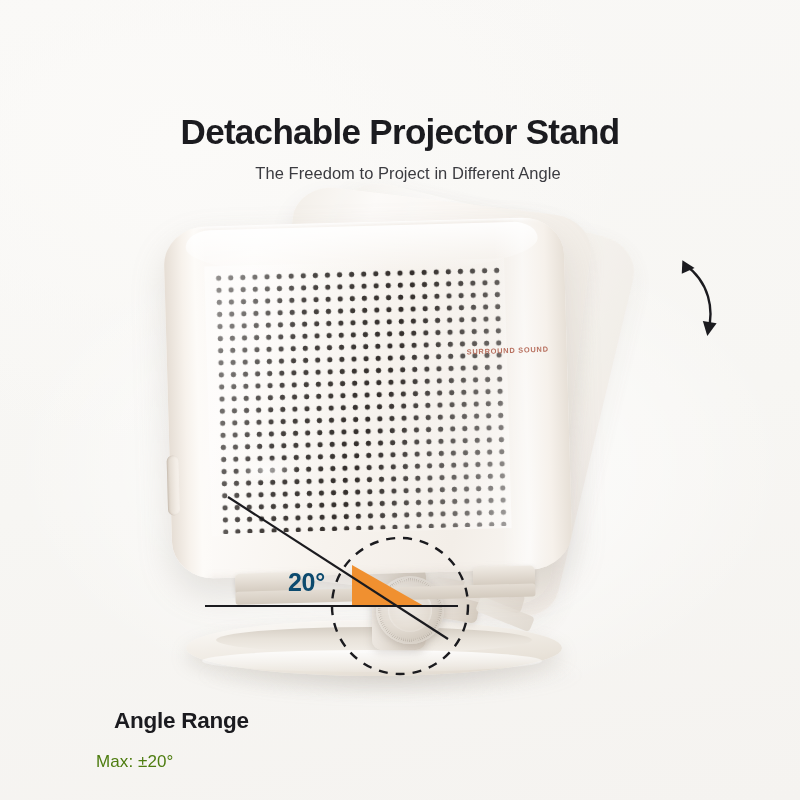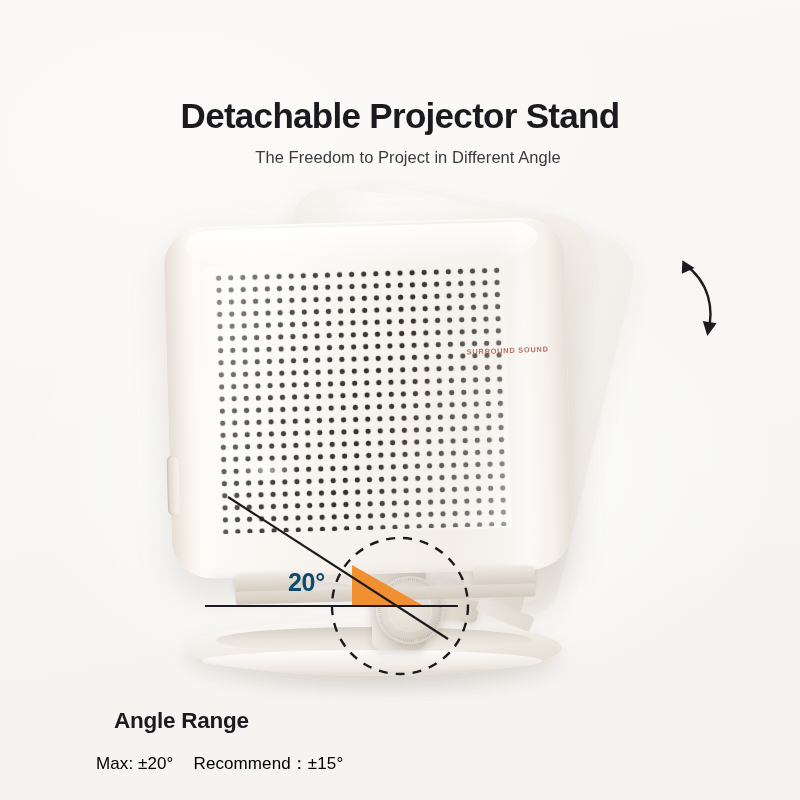--- a/index.html
+++ b/index.html
@@ -33,21 +33,21 @@
     height: 70px;
     background: radial-gradient(ellipse 50% 50% at 50% 50%, rgba(150,142,132,0.16) 0%, rgba(150,142,132,0.05) 55%, rgba(150,142,132,0) 78%);
     filter: blur(5px);
   }
 
   
   .header {
     position: absolute;
     left: 0;
     right: 0;
-    top: 96px;
+    top: 112px;
     text-align: center;
   }
   .title {
     font-size: 35px;
     font-weight: 700;
     letter-spacing: -0.7px;
     color: #1b1b1f;
     line-height: 1.12;
     margin: 0;
     font-family: "Liberation Sans", sans-serif;
@@ -401,25 +401,25 @@
   .spec-title {
     font-size: 22.5px;
     font-weight: 700;
     color: #1b1b1f;
     letter-spacing: -0.25px;
     margin: 18px;
   }
   .spec-row {
     margin-top: 8px;
     font-size: 17px;
-    color: #000000;
+    color: #4d7c0f;
     letter-spacing: 0.1px;
     display: flex;
-    align-items: center;
-    gap: 20px;
+    align-items: flex-end;
+    gap: 8px;
   }
   .spec-item { white-space: pre; }
 </style>
 </head>
 <body>
 
 <div id="stage">
 
   <div class="bg-wash"></div>
   <div class="floor-shadow"></div>
@@ -483,17 +483,16 @@
       <path d="M 16 12 L 24 24 L 10 24 Z" fill="#1b1b1f" transform="rotate(-24 16 16)"></path>
       <path d="M 40 88 L 33 74 L 47 74 Z" fill="#1b1b1f" transform="rotate(10 40 84)"></path>
     </svg>
 
   </div>
 
   <div class="spec">
     <p class="spec-title">Angle Range</p>
     <div class="spec-row">
       <span class="spec-item">Max: ±20°</span>
-      <span class="spec-item">Recommend：±15°</span>
     </div>
   </div>
 
 </div>
 
 </body></html>

